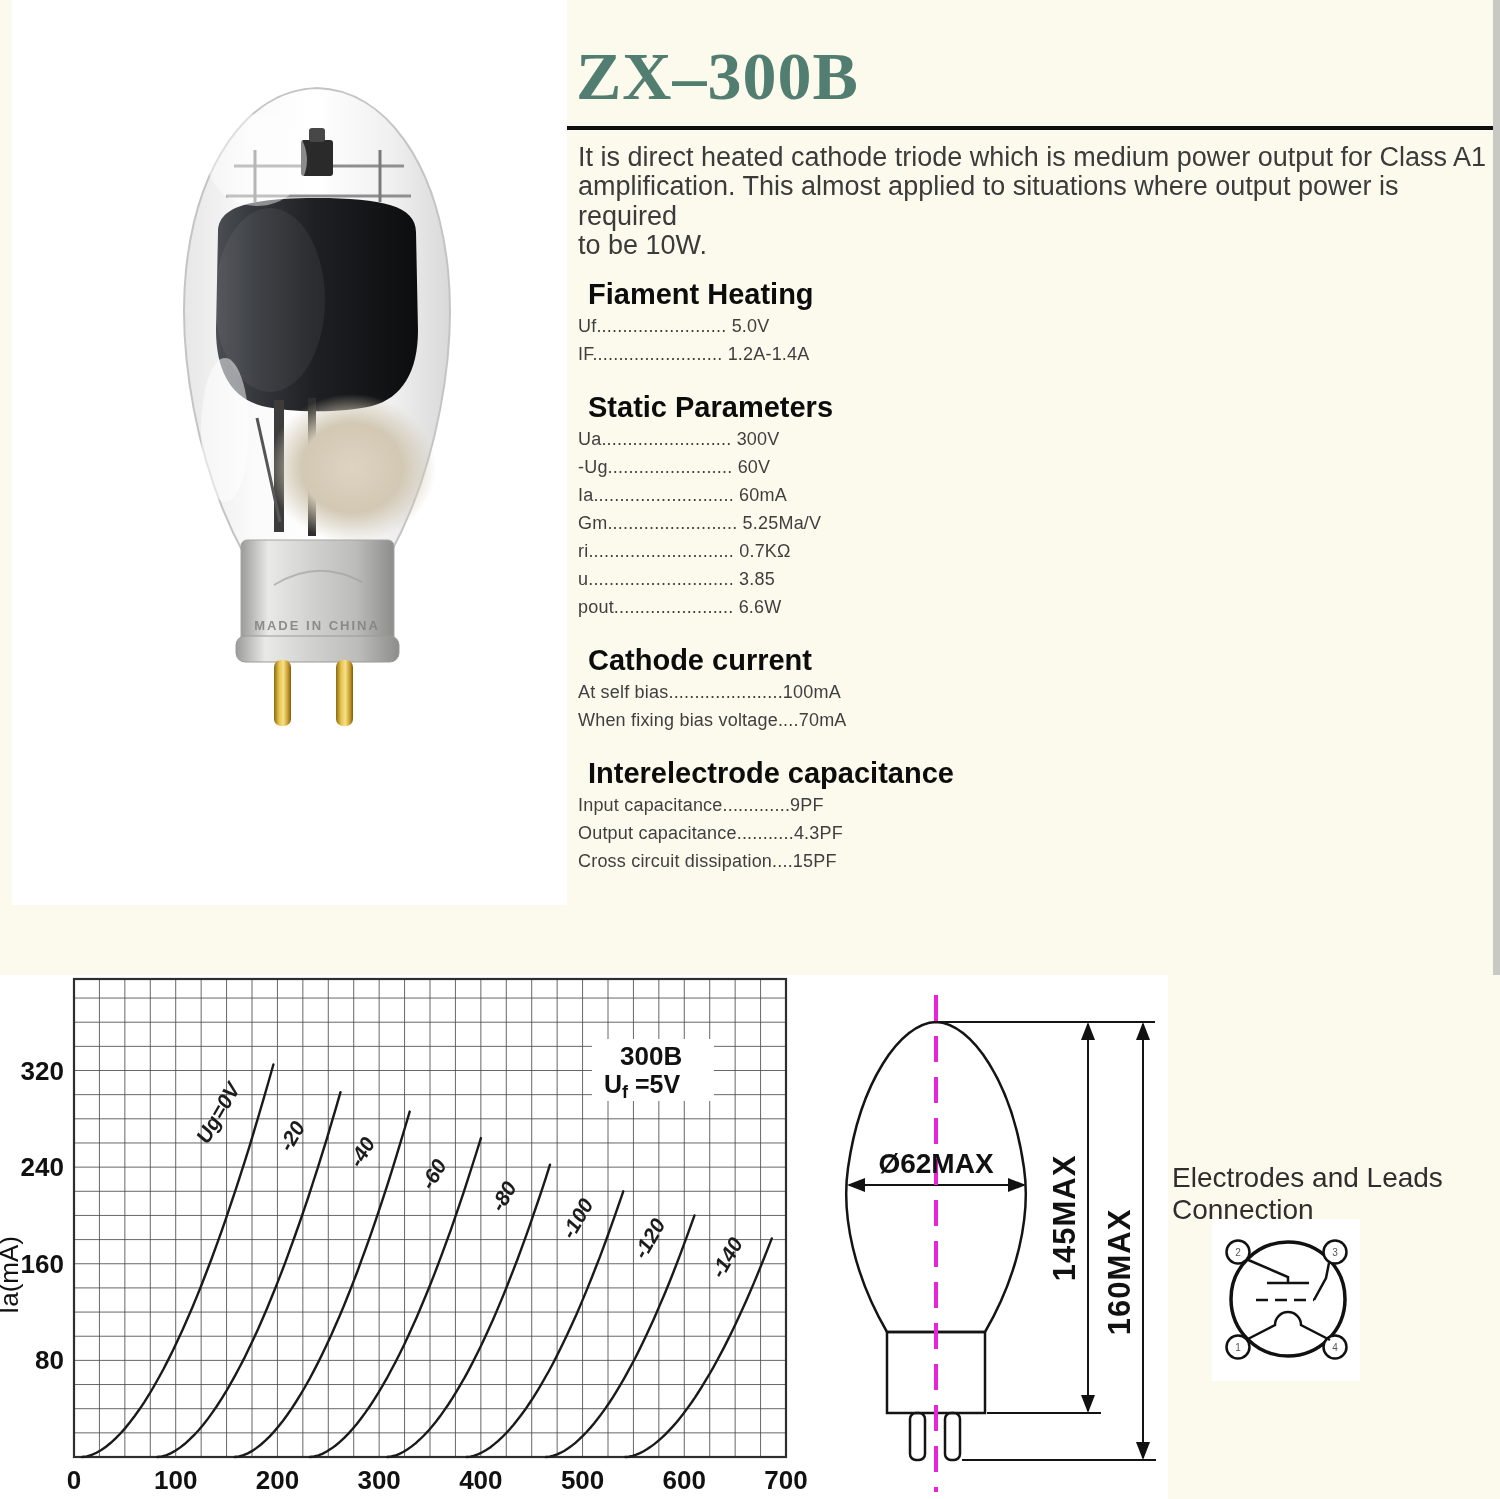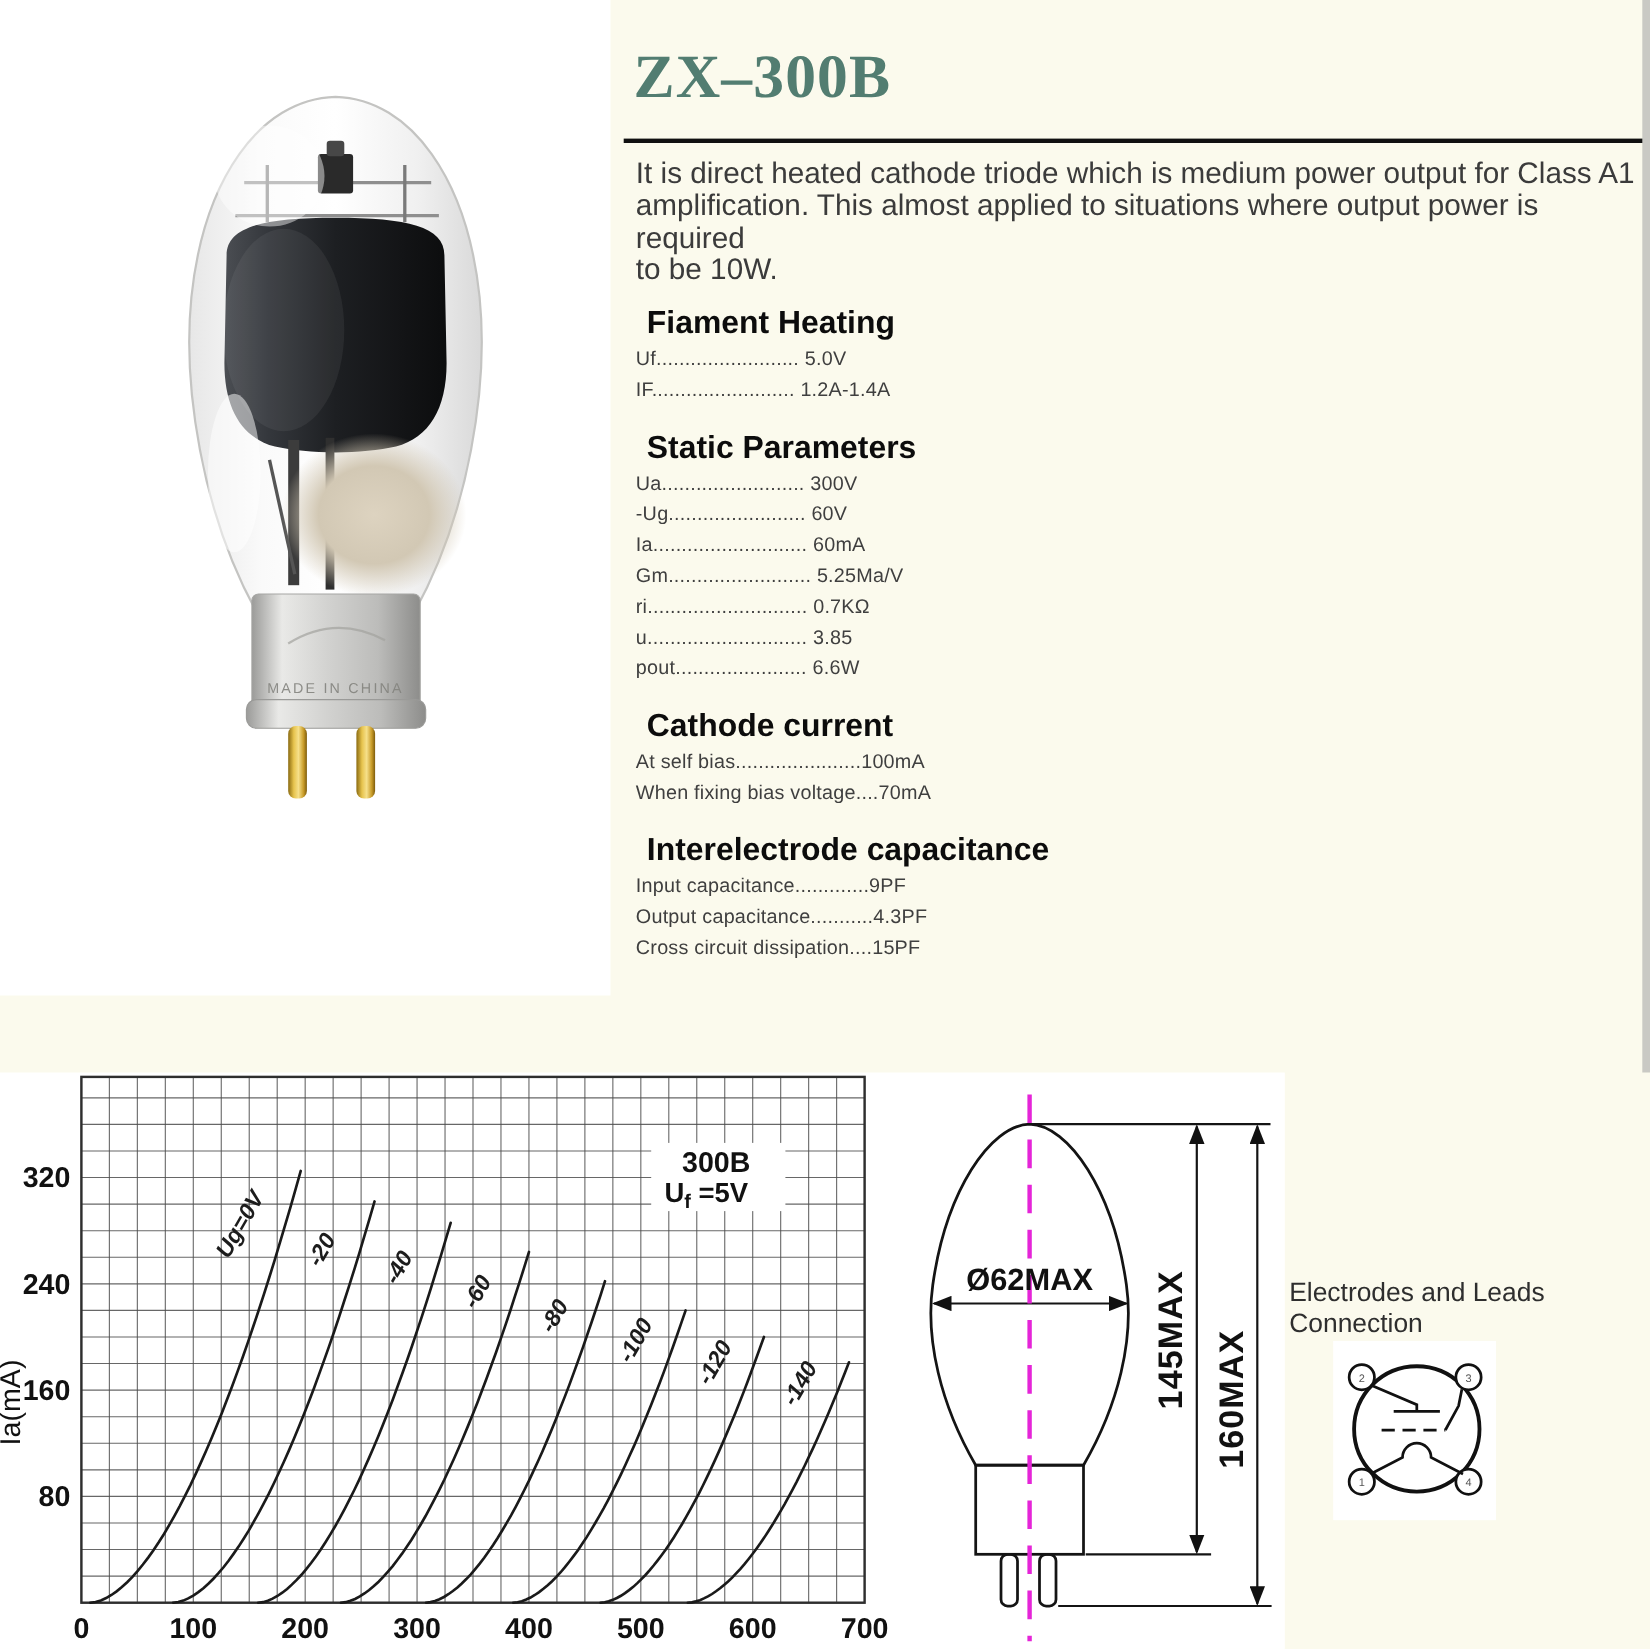--- a/index.html
+++ b/index.html
@@ -5,40 +5,40 @@
   html,body{margin:0;padding:0;}
   body{
     width:1500px;height:1499px;position:relative;overflow:hidden;
     background:#fbfaed;
     font-family:"Liberation Sans", sans-serif;
     color:#3f3f3f;
   }
   .abs{position:absolute;}
 
   
-  #photo-box{left:0;top:0;width:555px;height:905px;background:#ffffff;}
+  #photo-box{left:12px;top:0;width:555px;height:905px;background:#ffffff;font-weight:bold;}
 
   
   #title{left:576px;top:42px;width:920px;
     font-family:"Liberation Serif", serif;font-weight:bold;
-    font-size:56px;letter-spacing:1px;line-height:1;}
+    font-size:68px;letter-spacing:1px;line-height:1;}
   #title-rule{left:567px;top:126px;width:933px;height:4px;background:#101010;}
   #right-bar{left:1493px;top:0;width:7px;height:975px;background:#c9c9c4;}
 
   #spec-col{left:578px;top:143px;width:910px;}
   #description{font-size:27px;line-height:1.09;color:#3b3b3b;white-space:pre-line;margin:0 0 20px 0;}
   .spec-section{margin:0 0 26px 0;}
   .spec-heading{font-size:29px;font-weight:bold;color:#0c0c0c;padding-left:10px;margin:0 0 5px 0;line-height:26px;}
   .spec-item{font-size:18px;line-height:28px;color:#3f3f3f;letter-spacing:.2px;}
 
   
   #bottom-band{left:0;top:975px;width:1168px;height:524px;background:#ffffff;}
   #chart-svg{left:0;top:975px;}
   #dim-svg{left:815px;top:975px;}
-  #pin-heading{left:1172px;top:1162px;width:320px;font-size:24px;color:#2e2e2e;}
+  #pin-heading{left:1172px;top:1162px;width:320px;font-size:28px;color:#2e2e2e;}
   #pin-box{left:1212px;top:1219px;background:#ffffff;}
 </style>
 </head>
 <body>
 
 <div id="photo-box" class="abs">
   <svg width="555" height="905" viewBox="0 0 555 905">
     <defs>
       <linearGradient id="glassGrad" x1="0" y1="0" x2="1" y2="0">
         <stop offset="0" stop-color="#e7e7e7"></stop>

